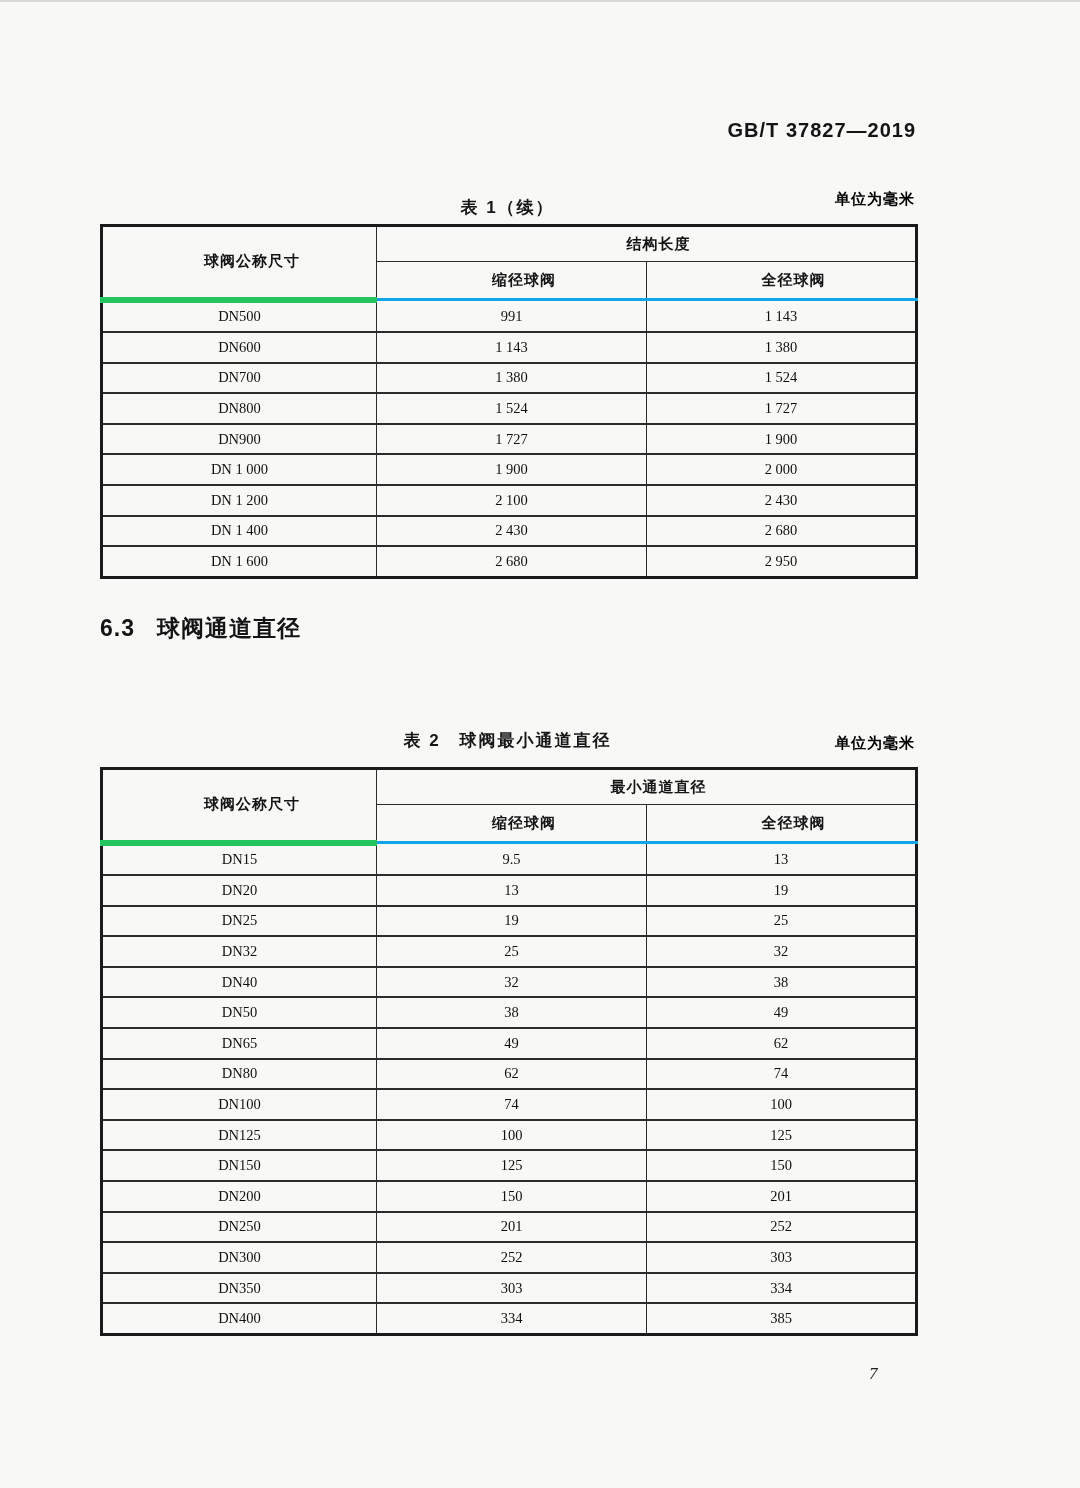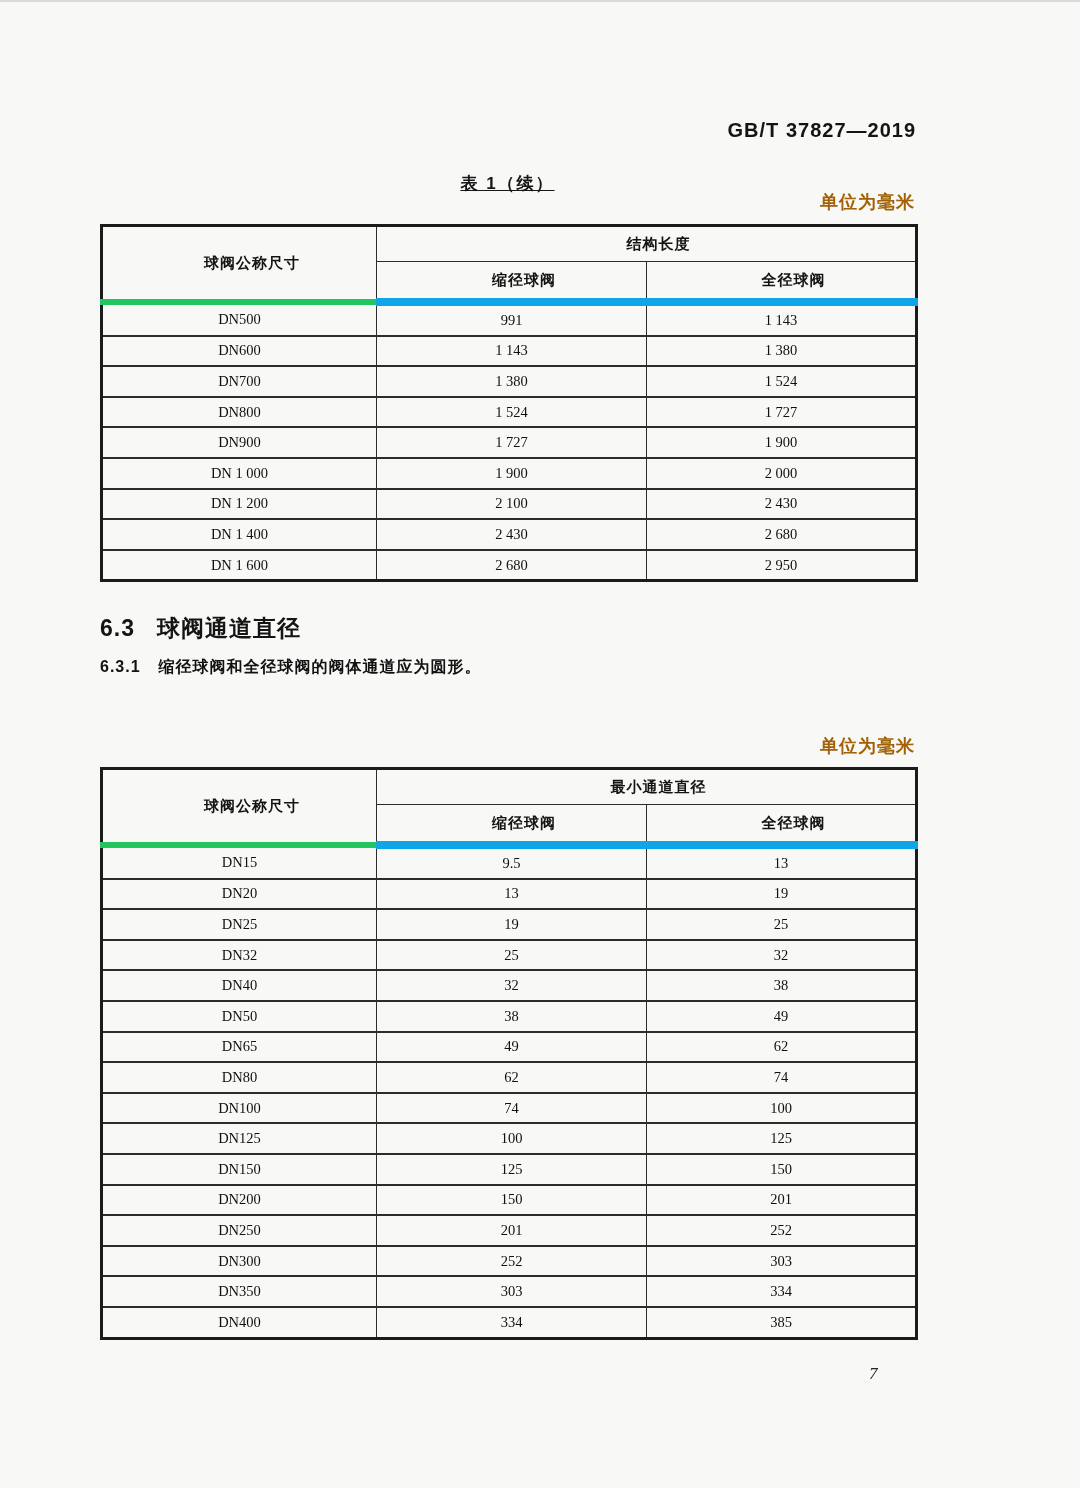--- a/index.html
+++ b/index.html
@@ -17,40 +17,40 @@
     font-size:20px;font-weight:bold;letter-spacing:1px;
     color:#141414;
   }
   .table-caption{
     position:absolute;left:100px;width:815px;
     text-align:center;font-size:17px;font-weight:bold;
     color:#161616;letter-spacing:2px;
   }
   .unit-note{
     position:absolute;right:165px;
-    font-size:18px;font-weight:bold;color:#a16207;letter-spacing:1px;
+    font-size:15px;font-weight:bold;color:#000000;letter-spacing:1px;
   }
   table.gbtable{
     position:absolute;left:100px;width:815px;
     border-collapse:collapse;table-layout:fixed;
     border:3px solid #1b1b1b;
   }
   table.gbtable td{
     border:1.5px solid #2c2c2c;
     text-align:center;vertical-align:middle;
     padding:0;
   }
   table.gbtable thead td{
     font-family:"Liberation Sans",sans-serif;
     font-weight:bold;font-size:15px;color:#141414;
     letter-spacing:1px;
     padding-left:25px;
   }
   table.gbtable thead tr.h1 td{height:34px;}
-  table.gbtable thead tr.h2 td{height:36px;border-bottom:8px solid #0ea5e9;}
+  table.gbtable thead tr.h2 td{height:36px;border-bottom:3px solid #0ea5e9;}
   table.gbtable thead td.colhead{border-bottom:6px solid #22c55e;}
   table.gbtable tbody td{
     height:28.6px;
     font-family:"Liberation Serif",serif;
     font-size:14.5px;color:#101010;
     border-top-width:2px;
   }
   .sec-heading{
     position:absolute;left:100px;
     font-size:23px;font-weight:bold;color:#141414;letter-spacing:1px;
@@ -68,21 +68,21 @@
     font-size:17px;color:#222;
   }
 </style>
 </head>
 <body>
 
 <div class="page">
 
   <div class="doc-number">GB/T 37827—2019</div>
 
-  <div class="table-caption" style="top:170px;text-decoration:underline;">表 1（续）</div>
+  <div class="table-caption" style="top:194px;">表 1（续）</div>
   <div class="unit-note" style="top:188px;">单位为毫米</div>
 
   <table class="gbtable" style="top:222px;">
     <colgroup>
         <col style="width:275px">
         <col style="width:270px">
         <col style="width:270px">
       </colgroup>
     <thead>
       <tr class="h1">
@@ -139,24 +139,22 @@
           <td>DN 1 600</td>
           <td>2 680</td>
           <td>2 950</td>
         </tr>
     </tbody>
   </table>
 
   <div class="sec-heading" style="top:611px;">
     <span class="num">6.3</span><span>球阀通道直径</span>
   </div>
-  <div class="clause" style="top:655px;">
-    <span class="num">6.3.1</span><span class="txt">缩径球阀和全径球阀的阀体通道应为圆形。</span>
-  </div>
-
+
+  <div class="table-caption" style="top:727px;">表 2　球阀最小通道直径</div>
   <div class="unit-note" style="top:732px;">单位为毫米</div>
 
   <table class="gbtable" style="top:765px;">
     <colgroup>
         <col style="width:275px">
         <col style="width:270px">
         <col style="width:270px">
       </colgroup>
     <thead>
       <tr class="h1">

